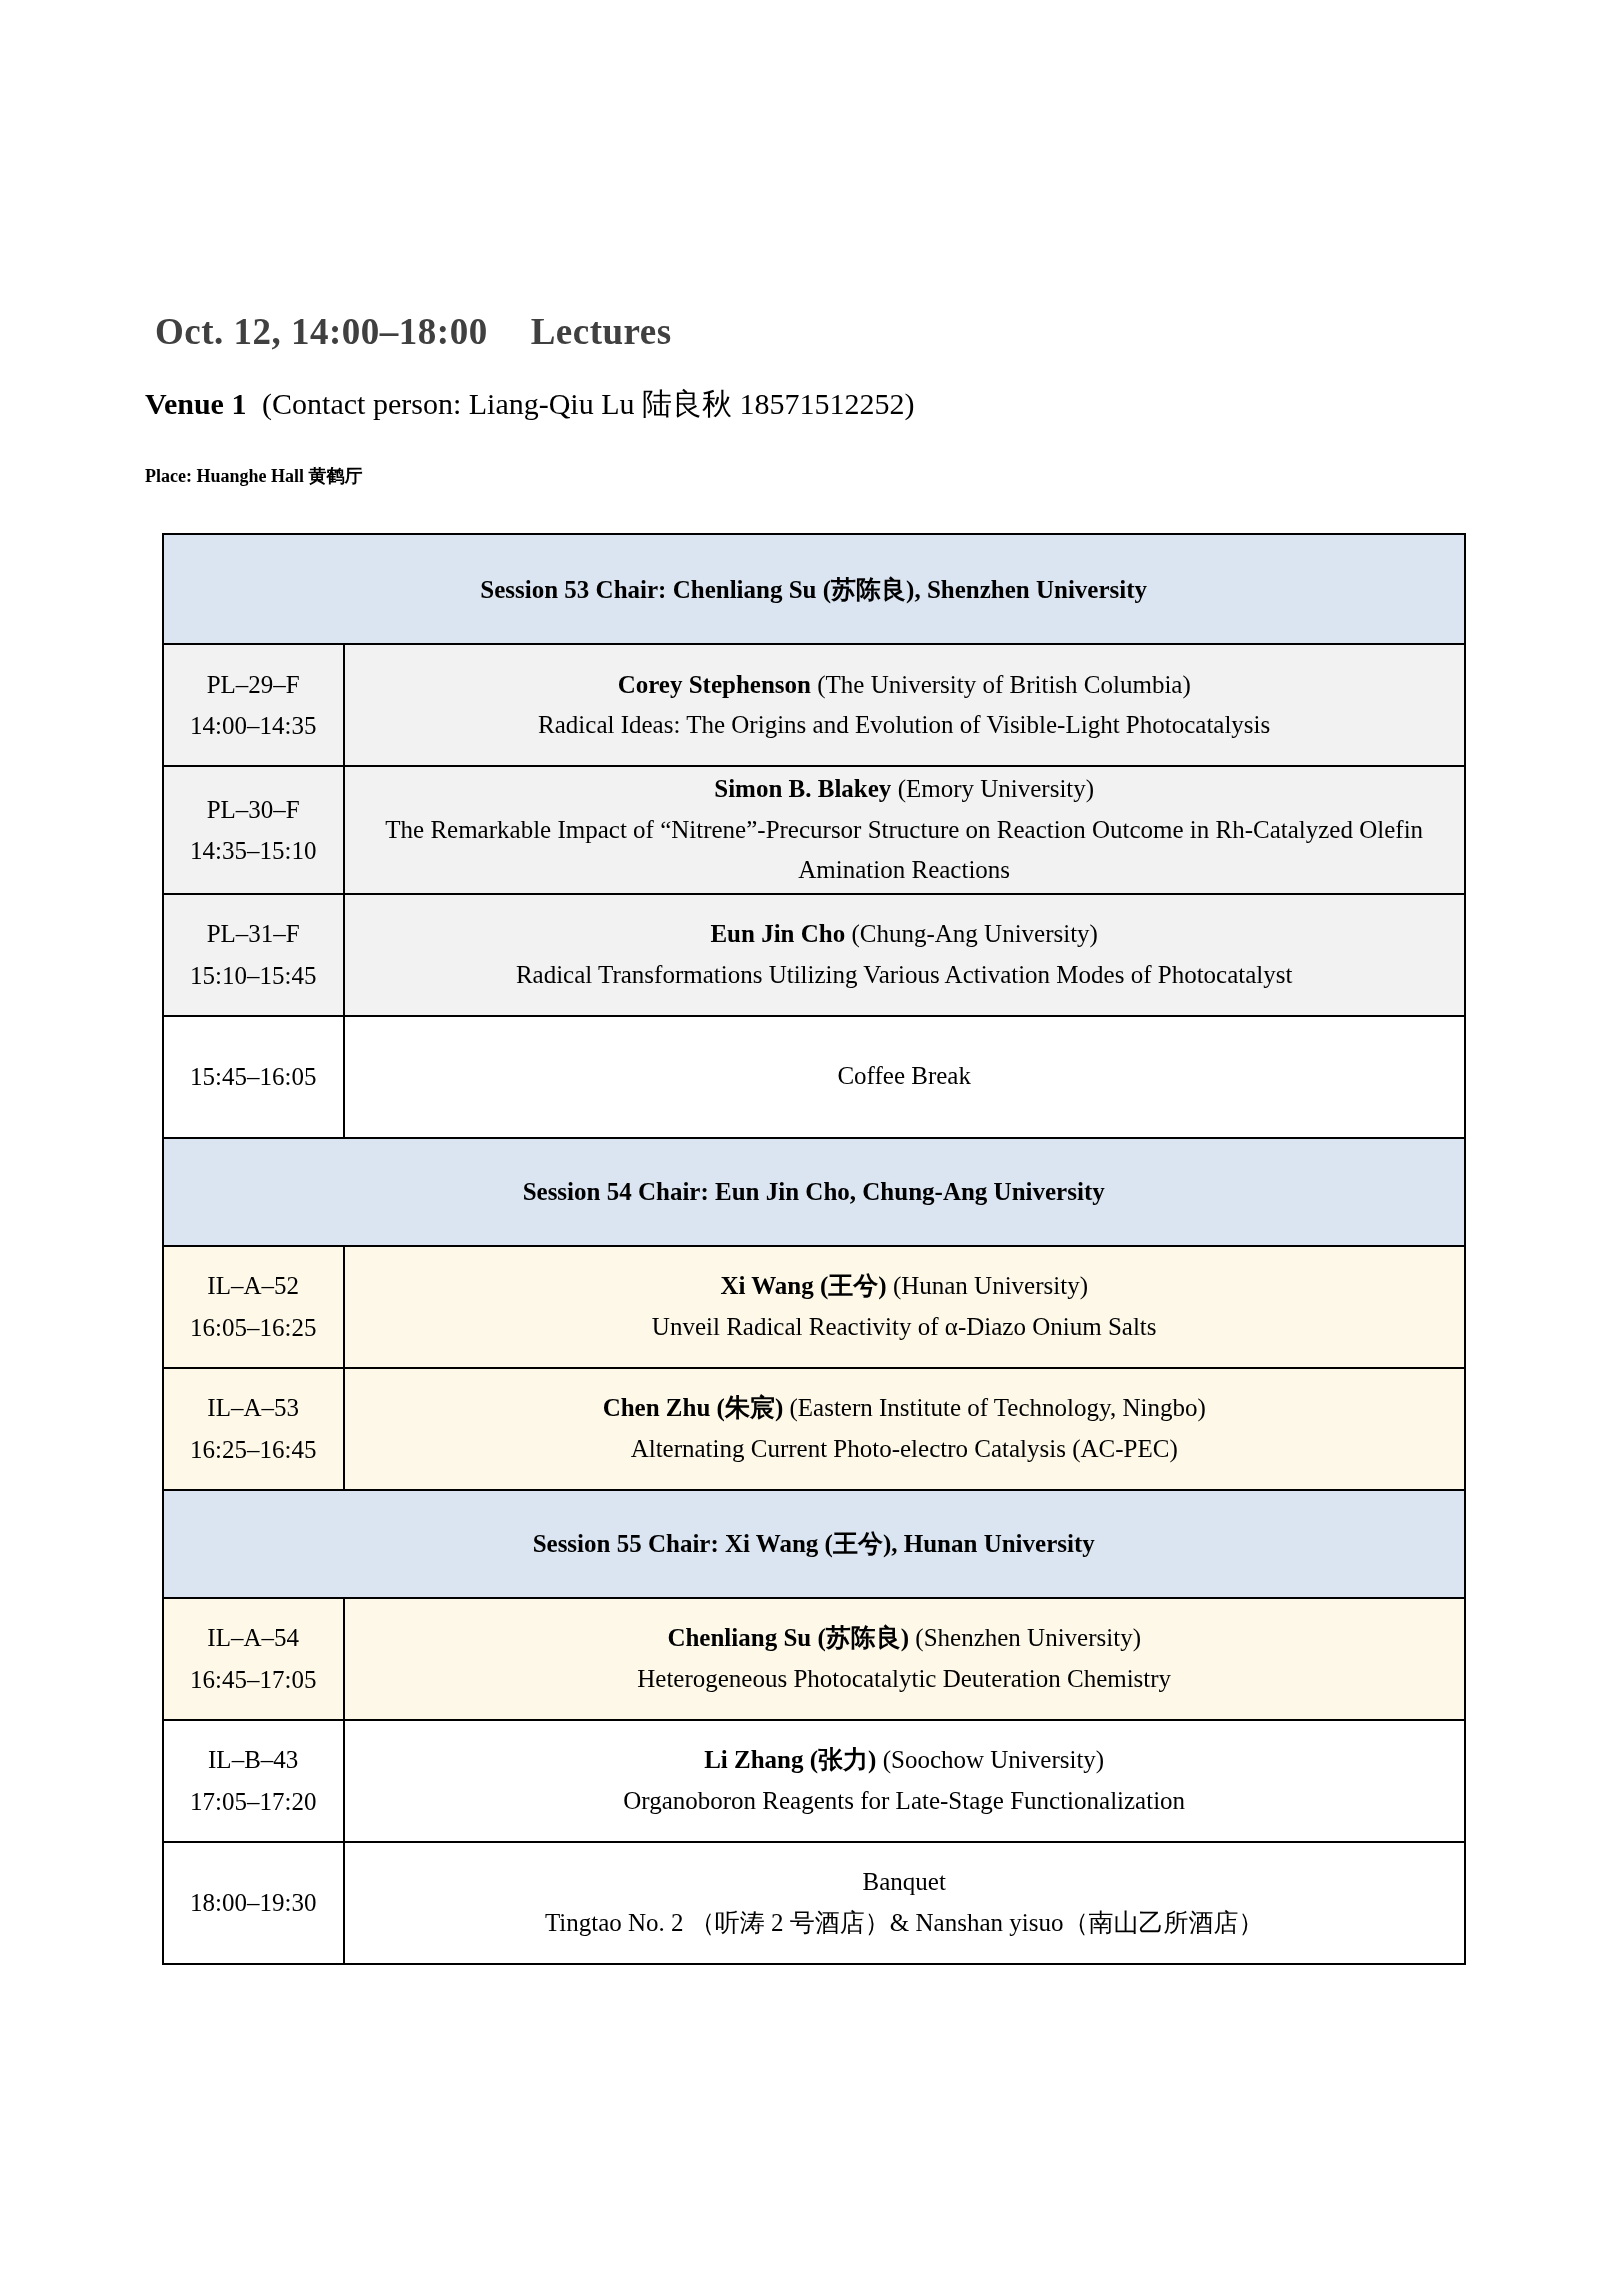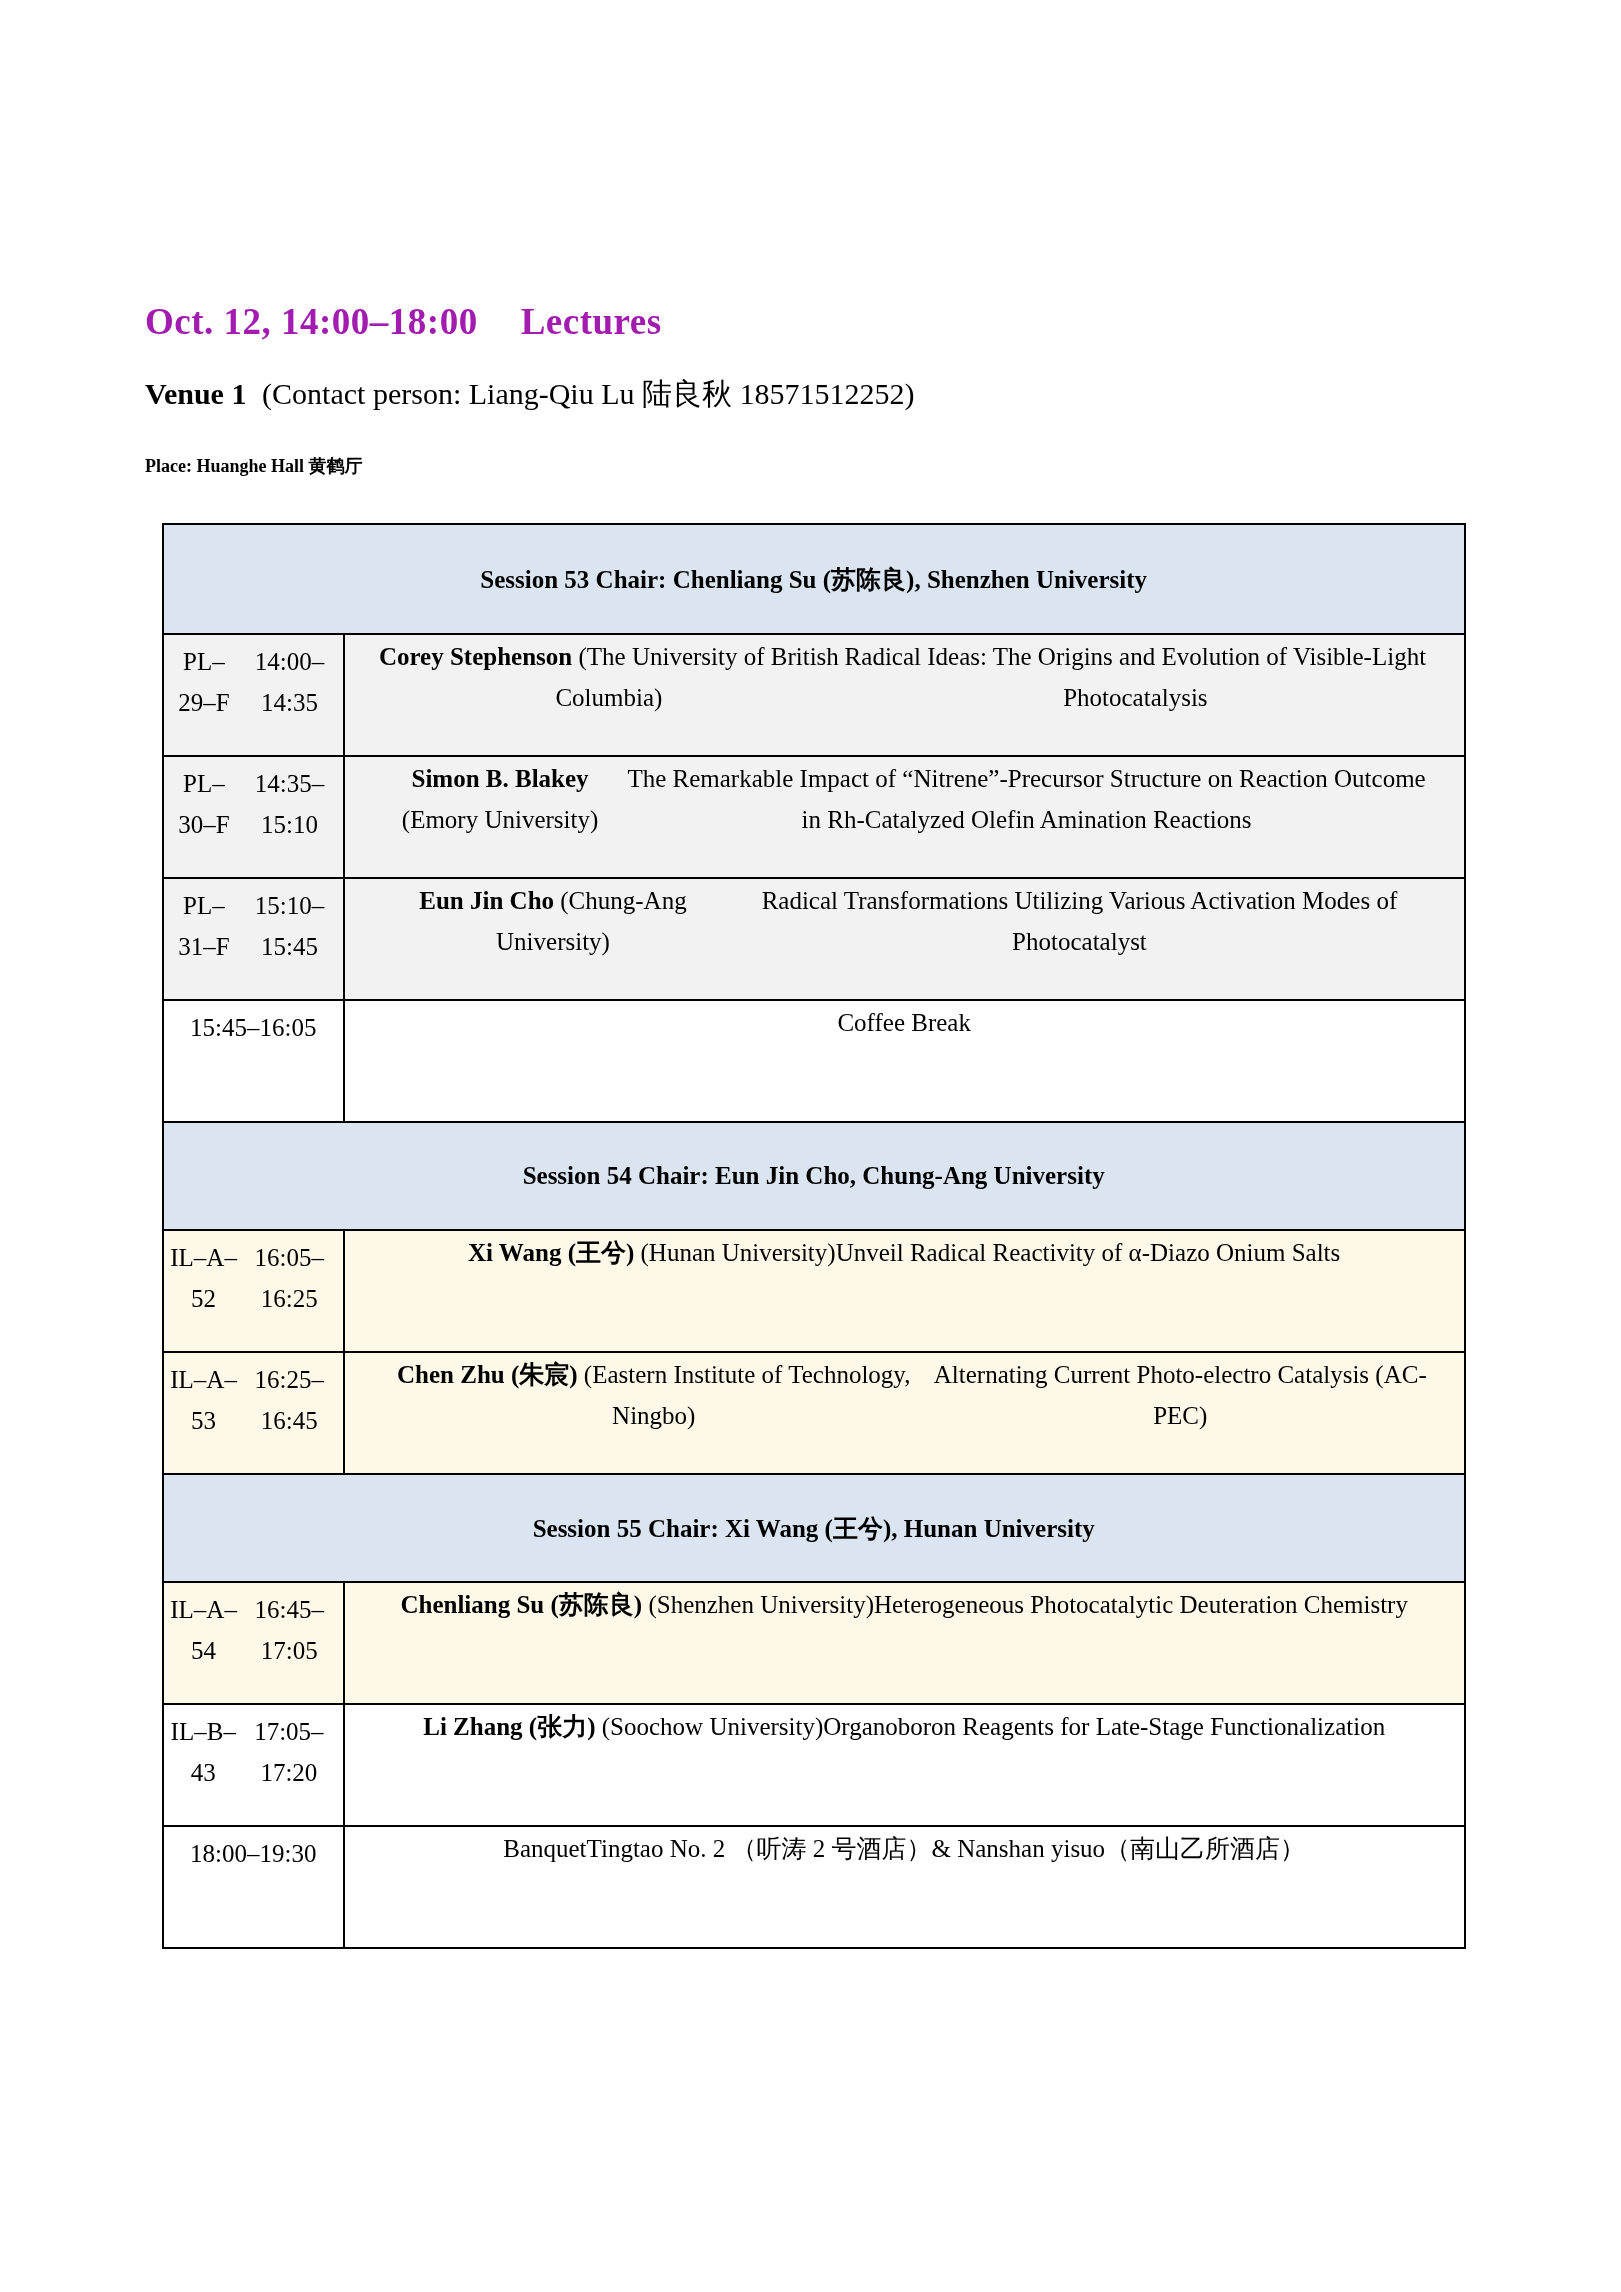--- a/index.html
+++ b/index.html
@@ -8,24 +8,24 @@
     width: 1621px;
     height: 2293px;
     background: #ffffff;
     font-family: "Liberation Serif", serif;
     color: #000000;
     overflow: hidden;
   }
   .content { padding: 300px 0 0 145px; }
 
   .page-title {
-    margin: 0;
+    margin: 10px;
     font-size: 37px;
     font-weight: bold;
-    color: #a21caf;
+    color: #404040;
     letter-spacing: 0.5px;
   }
   .title-gap { margin-left: 43px; }
 
   .venue-line { margin-top: 31px; font-size: 30px; }
   .venue-label { font-weight: bold; }
   .venue-contact { margin-left: 15.7px; }
 
   .place-line { margin-top: 39px; font-size: 18px; font-weight: bold; }
 
@@ -47,21 +47,21 @@
     background: #dbe5f1;
     text-align: center;
   }
   .session-label { font-weight: bold; padding: 7.8px 19.6px; }
 
   .bg-gray  { background: #f2f2f2; }
   .bg-cream { background: #fdf8e7; }
   .bg-white { background: #ffffff; }
 
   .talk { min-height: 122px; }
-  .cell { box-sizing: border-box; display: flex; flex-direction: row; justify-content: center; }
+  .cell { box-sizing: border-box; display: flex; flex-direction: column; justify-content: center; }
   .time-cell {
     width: 181px;
     flex: 0 0 181px;
     border-right: 2px solid #000;
     text-align: center;
     padding: 5.9px 3.9px;
     line-height: 1.65;
   }
   .detail-cell {
     flex: 1 1 auto;

